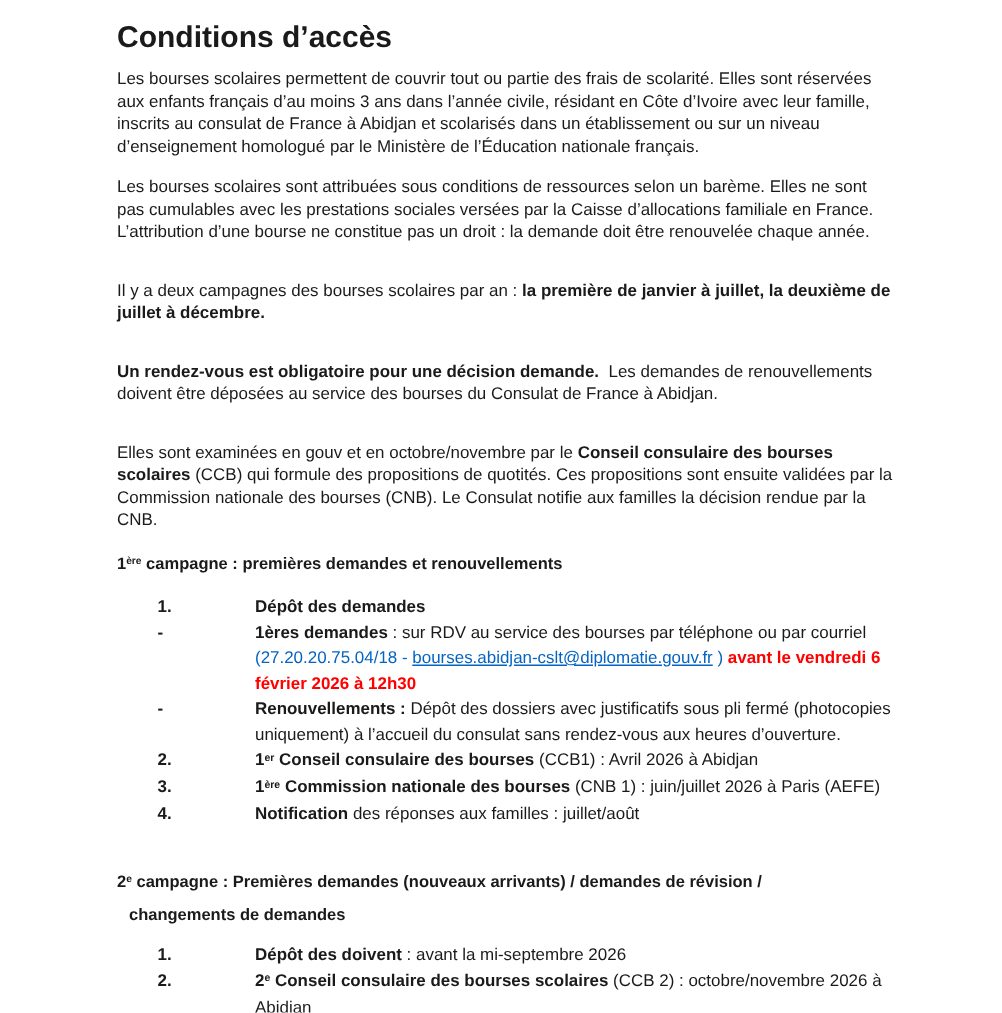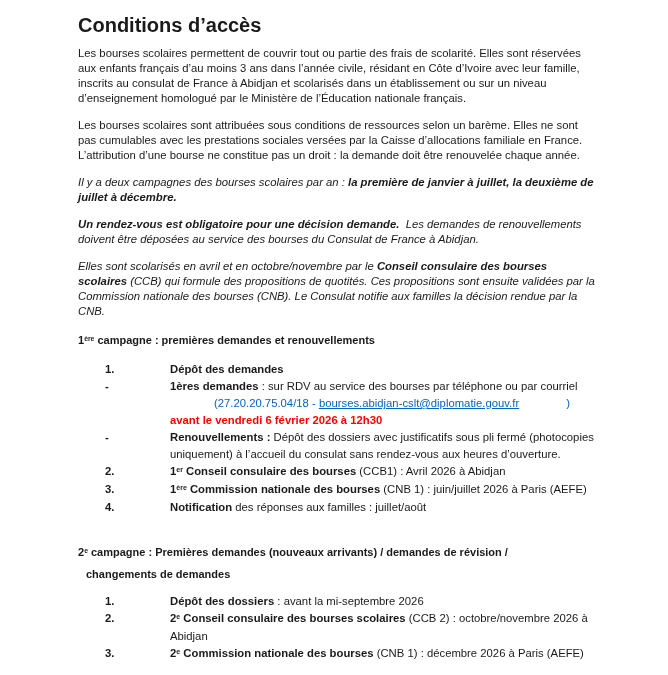--- a/index.html
+++ b/index.html
@@ -8,54 +8,54 @@
     font-family: "Liberation Sans", sans-serif;
     color: #1a1a1a;
   }
   .page { padding: 16px 72px 0 78px; }
   .h1 {
     font-size: 20px; font-weight: 700; line-height: 18px;
     margin: 0; color: #1a1a1a;
   }
   .h1.procedures { margin-top: 10px; }
   .para { font-size: 11.3px; line-height: 15px; margin: 12px 0 0 0; }
-  .para.mt8 { margin-top: 12px; font-style: italic; }
+  .para.mt8 { margin-top: 24px; }
   .h2c {
     font-size: 11px; font-weight: 600; line-height: 20px;
     margin: 11px 0 0 0;
   }
   .h2c.hang { text-indent: -8px; padding-left: 8px; }
   .list { margin-top: 9px; font-size: 11.3px; line-height: 17px; }
   .row { display: flex; }
   .marker { flex: none; width: 25px; margin-left: 27px; font-weight: 700; }
   .content { flex: 1; padding-left: 40px; }
   
   .b { font-weight: 700; }
   .sup { font-size: 0.62em; position: relative; top: -0.45em; }
-  .blue { color: #0563C1; margin-left: 44px; }
+  .blue { color: #0563C1; }
   .link { color: #0563C1; text-decoration: underline; cursor: pointer; }
   .red { color: #FF0000; }
 </style>
 </head>
 <body>
 
 <div class="page">
 
   <div class="h1">Conditions d’accès</div>
 
   <p class="para"><span>Les bourses scolaires permettent de couvrir tout ou partie des frais de scolarité. Elles sont réservées</span><br><span>aux enfants français d’au moins 3 ans dans l’année civile, résidant en Côte d’Ivoire avec leur famille, inscrits au consulat de France à Abidjan et scolarisés dans un établissement ou sur un niveau d’enseignement homologué par le Ministère de l’Éducation nationale français.</span></p>
 
   <p class="para"><span>Les bourses scolaires sont attribuées sous conditions de ressources selon un barème. Elles ne sont pas cumulables avec les prestations sociales versées par la Caisse d’allocations familiale en France. L’attribution d’une bourse ne constitue pas un droit : la demande doit être renouvelée chaque année.</span></p>
 
 
   <p class="para mt8"><span>Il y a deux campagnes des bourses scolaires par an : </span><span class="b">la première de janvier à juillet, la deuxième de juillet à décembre.</span></p>
 
   <p class="para mt8"><span class="b">Un rendez-vous est obligatoire pour une décision demande.</span><span>&nbsp; Les demandes de renouvellements doivent être déposées au service des bourses du Consulat de France à Abidjan.</span></p>
 
-  <p class="para mt8"><span>Elles sont scolarisés en avril et en octobre/novembre par le </span><span class="b">Conseil consulaire des bourses scolaires</span><span> (CCB) qui formule des propositions de quotités. Ces propositions sont ensuite validées par la Commission nationale des bourses (CNB). Le Consulat notifie aux familles la décision rendue par la CNB.</span></p>
+  <p class="para mt8"><span>Elles sont examinées en gouv et en octobre/novembre par le </span><span class="b">Conseil consulaire des bourses scolaires</span><span> (CCB) qui formule des propositions de quotités. Ces propositions sont ensuite validées par la Commission nationale des bourses (CNB). Le Consulat notifie aux familles la décision rendue par la CNB.</span></p>
 
   <div class="h2c"><span>1</span><span class="sup">ère</span><span> campagne : premières demandes et renouvellements</span></div>
 
   <div class="list">
     <div class="row">
       <div class="marker">1.</div>
       <div class="content"><span class="b">Dépôt des demandes</span></div>
     </div>
     <div class="row">
       <div class="marker">-</div>
@@ -77,21 +77,21 @@
       <div class="marker">4.</div>
       <div class="content"><span class="b">Notification</span><span> des réponses aux familles : juillet/août</span></div>
     </div>
   </div>
 
   <div class="h2c hang" style="margin-top:26px"><span>2</span><span class="sup">e</span><span> campagne : Premières demandes (nouveaux arrivants) / demandes de révision /</span><br><span>changements de demandes</span></div>
 
   <div class="list">
     <div class="row">
       <div class="marker">1.</div>
-      <div class="content"><span class="b">Dépôt des dossiers</span><span> : avant la mi-septembre 2026</span></div>
+      <div class="content"><span class="b">Dépôt des doivent</span><span> : avant la mi-septembre 2026</span></div>
     </div>
     <div class="row">
       <div class="marker">2.</div>
       <div class="content"><span class="b">2</span><span class="b sup">e</span><span class="b"> Conseil consulaire des bourses scolaires</span><span> (CCB 2) : octobre/novembre 2026 à Abidjan</span></div>
     </div>
     <div class="row">
       <div class="marker">3.</div>
       <div class="content"><span class="b">2</span><span class="b sup">e</span><span class="b"> Commission nationale des bourses</span><span> (CNB 1) : décembre 2026 à Paris (AEFE)</span></div>
     </div>
 

